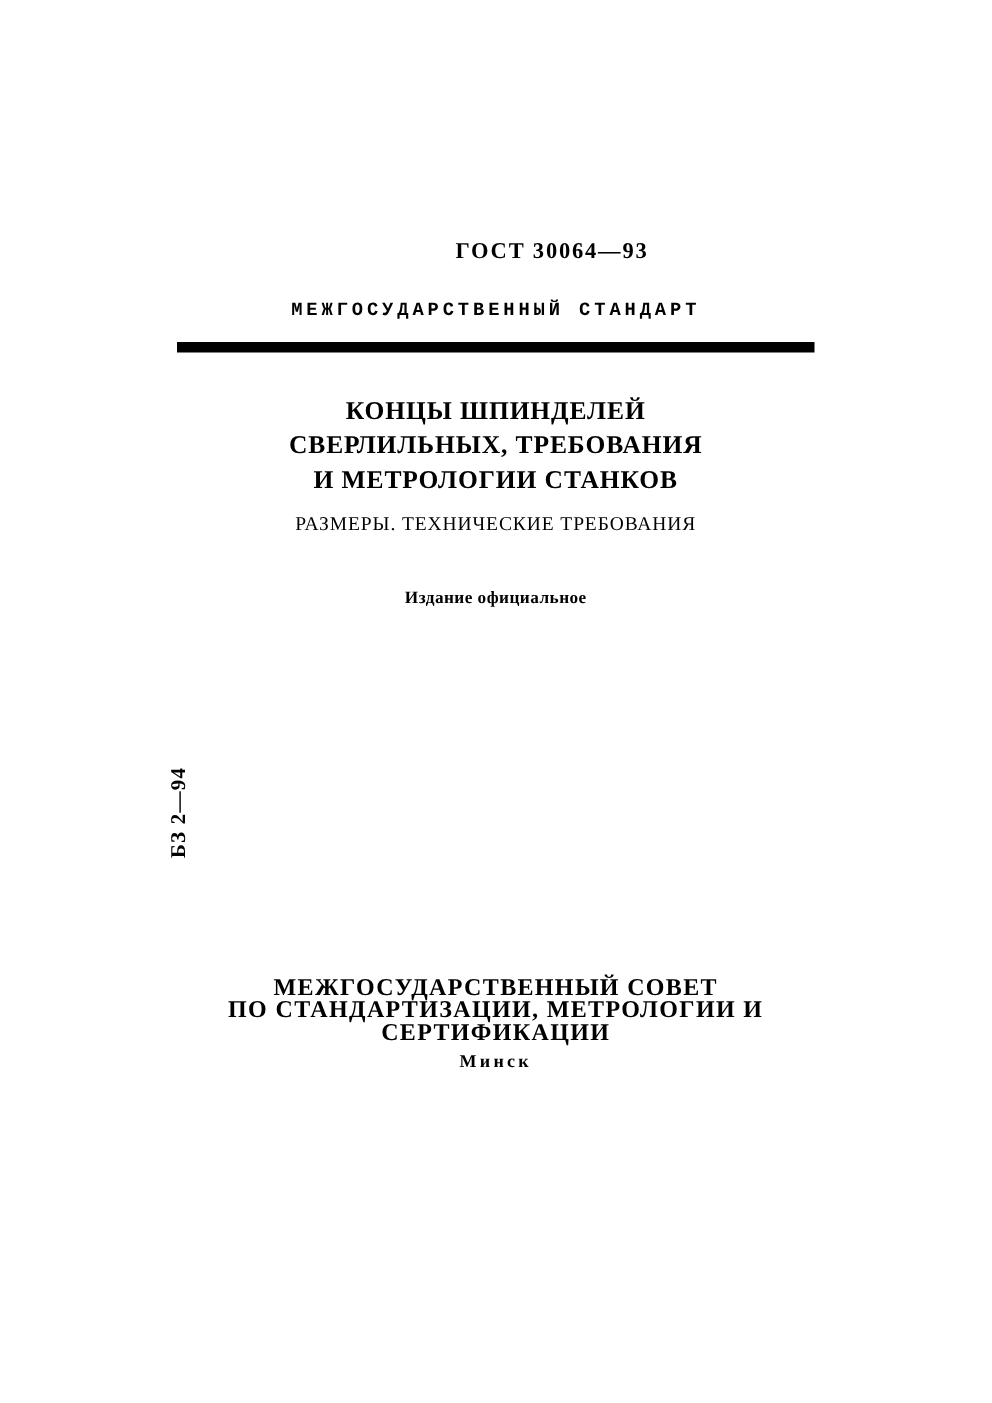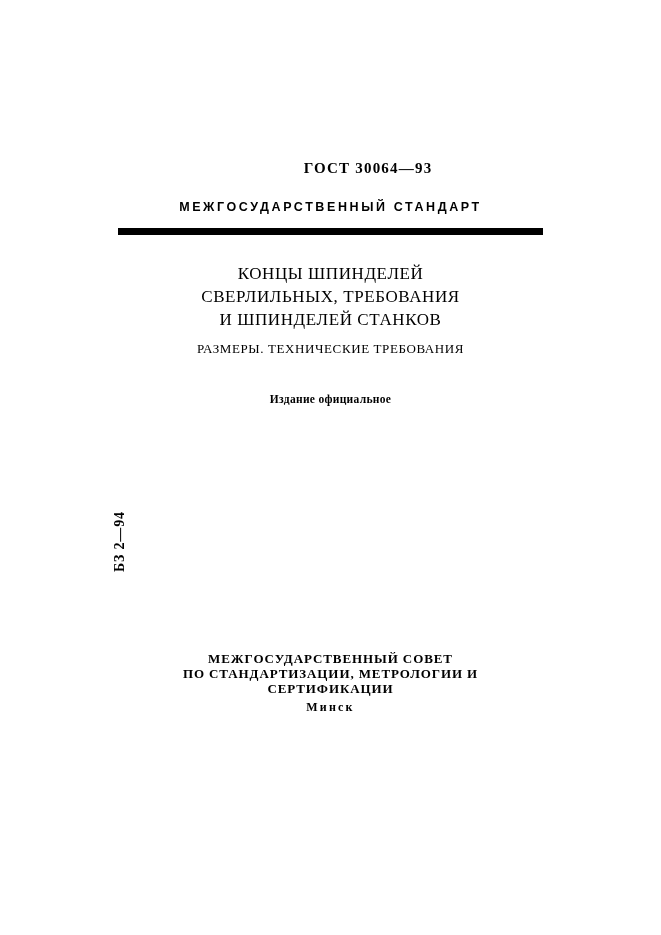--- a/index.html
+++ b/index.html
@@ -40,21 +40,21 @@
     letter-spacing: 1.2px;
   }
 
   
   .doc-kind {
     position: absolute;
     left: 118px;
     top: 200px;
     width: 425px;
     text-align: center;
-    font-family: Liberation Sans, sans-serif;
+    font-family: Liberation Mono, monospace;
     font-size: 12.5px;
     font-weight: bold;
     letter-spacing: 2.6px;
   }
 
   
   .rule {
     position: absolute;
     left: 118px;
     top: 228px;
@@ -67,21 +67,21 @@
   .title-block {
     position: absolute;
     left: 118px;
     top: 262px;
     width: 425px;
     text-align: center;
   }
   .title-line {
     font-family: "Liberation Serif", serif;
     font-size: 17px;
-    font-weight: normal;
+    font-weight: bold;
     letter-spacing: 0.6px;
     line-height: 23px;
     white-space: nowrap;
   }
   .subtitle {
     margin-top: 10px;
     font-family: "Liberation Serif", serif;
     font-size: 13px;
     font-weight: normal;
     letter-spacing: 0.6px;
@@ -112,21 +112,21 @@
   
   .publisher {
     position: absolute;
     left: 118px;
     top: 651px;
     width: 425px;
     text-align: center;
   }
   .publisher-line {
     font-family: "Liberation Serif", serif;
-    font-size: 13px;
+    font-size: 16px;
     font-weight: bold;
     letter-spacing: 0.9px;
     line-height: 15px;
   }
   .publisher-city {
     margin-top: 4px;
     font-family: "Liberation Serif", serif;
     font-size: 12px;
     font-weight: bold;
     letter-spacing: 2.2px;
@@ -139,21 +139,21 @@
 
   <div class="gost-number">ГОСТ 30064—93</div>
 
   <div class="doc-kind">МЕЖГОСУДАРСТВЕННЫЙ   СТАНДАРТ</div>
 
   <div class="rule"></div>
 
   <div class="title-block">
     <div class="title-line">КОНЦЫ ШПИНДЕЛЕЙ</div>
     <div class="title-line">СВЕРЛИЛЬНЫХ, ТРЕБОВАНИЯ</div>
-    <div class="title-line">И ШПИНДЕЛЕЙ СТАНКОВ</div>
+    <div class="title-line">И МЕТРОЛОГИИ СТАНКОВ</div>
     <div class="subtitle">РАЗМЕРЫ. ТЕХНИЧЕСКИЕ ТРЕБОВАНИЯ</div>
     <div class="official">Издание официальное</div>
   </div>
 
   <div class="side-code">БЗ 2—94</div>
 
   <div class="publisher">
     <div class="publisher-line">МЕЖГОСУДАРСТВЕННЫЙ  СОВЕТ</div>
     <div class="publisher-line">ПО СТАНДАРТИЗАЦИИ, МЕТРОЛОГИИ И СЕРТИФИКАЦИИ</div>
     <div class="publisher-city">Минск</div>

